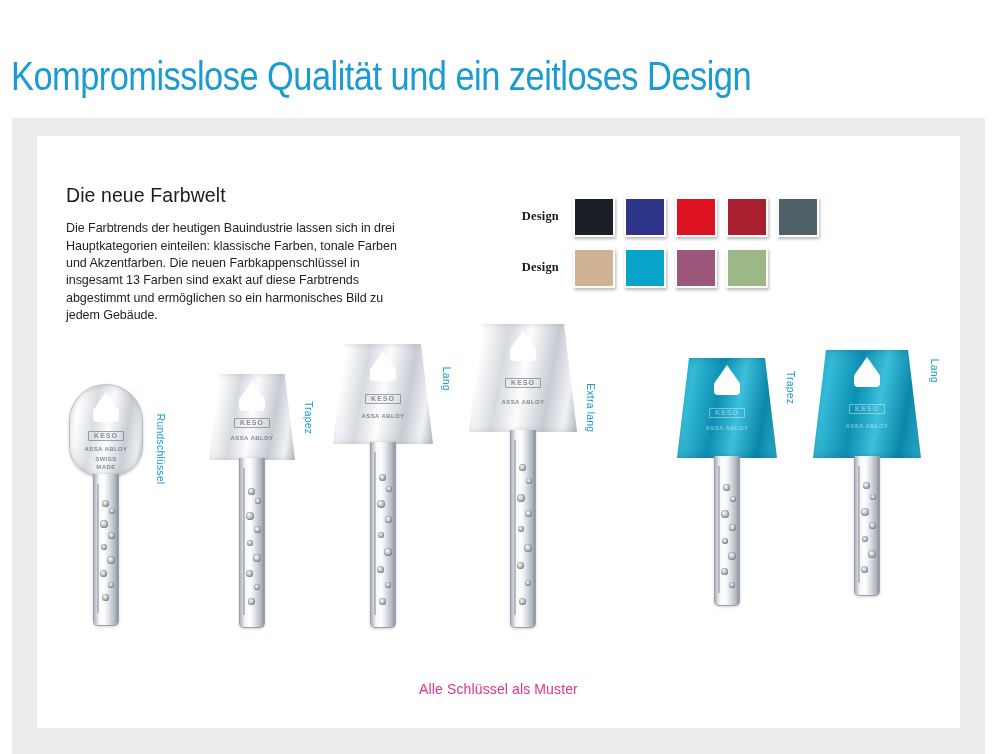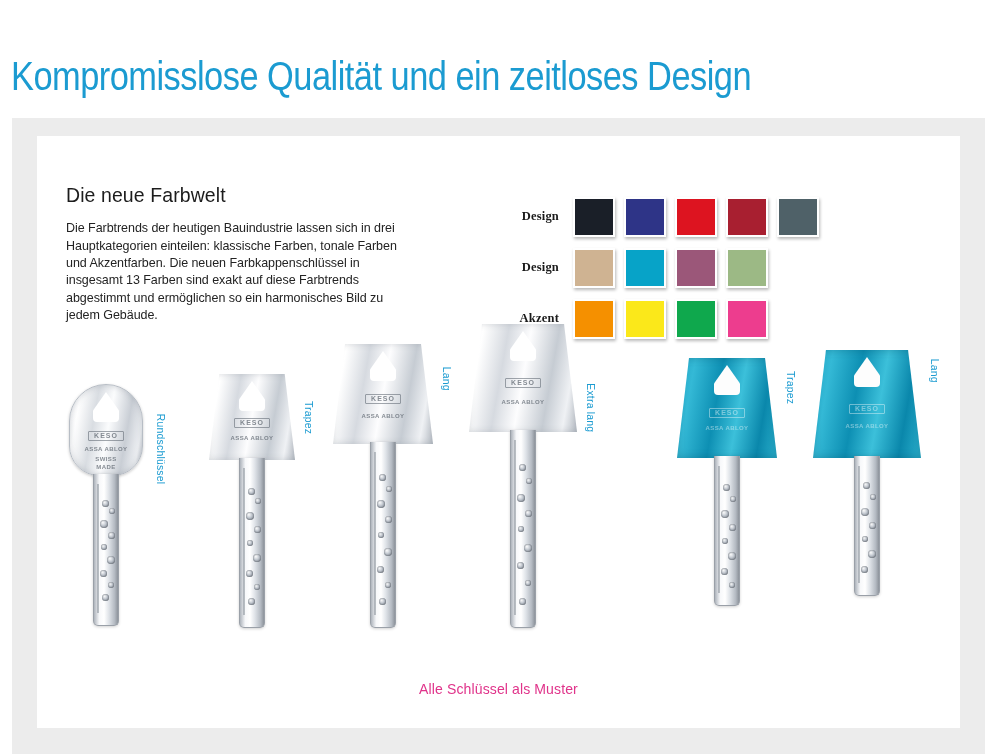--- a/index.html
+++ b/index.html
@@ -245,29 +245,20 @@
         <div class="swatch-row">
           <div class="swatch-row-label">Design</div>
           <div class="swatch-track">
             <div class="swatch" style="background-color: rgb(207, 179, 146);"></div>
             <div class="swatch" style="background-color: rgb(7, 163, 200);"></div>
             <div class="swatch" style="background-color: rgb(155, 87, 121);"></div>
             <div class="swatch" style="background-color: rgb(156, 185, 133);"></div>
           </div>
         </div>
 
-        <div class="swatch-row">
-          <div class="swatch-row-label">Akzent</div>
-          <div class="swatch-track">
-            <div class="swatch" style="background-color: rgb(245, 144, 0);"></div>
-            <div class="swatch" style="background-color: rgb(251, 232, 26);"></div>
-            <div class="swatch" style="background-color: rgb(15, 168, 77);"></div>
-            <div class="swatch" style="background-color: rgb(237, 61, 142);"></div>
-          </div>
-        </div>
 
       </div>
 
       <div class="keys-area">
 
         <div class="key-unit" style="left:32px; bottom:40px;">
           <div class="key">
             <div class="bow bow-round">
               <div class="bow-hole"></div>
               <div class="engrave" style="top:46px;">

